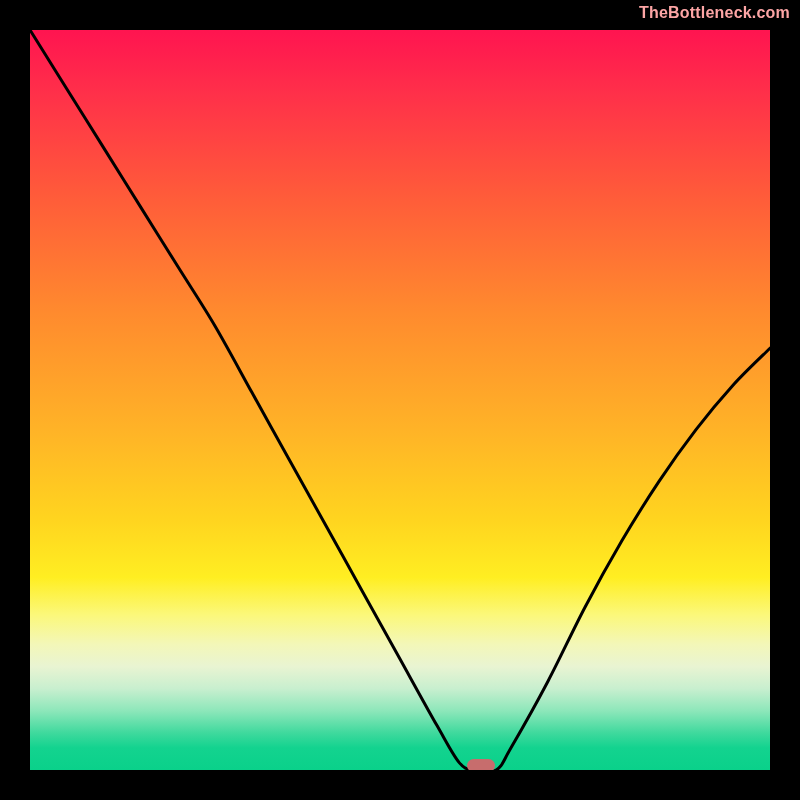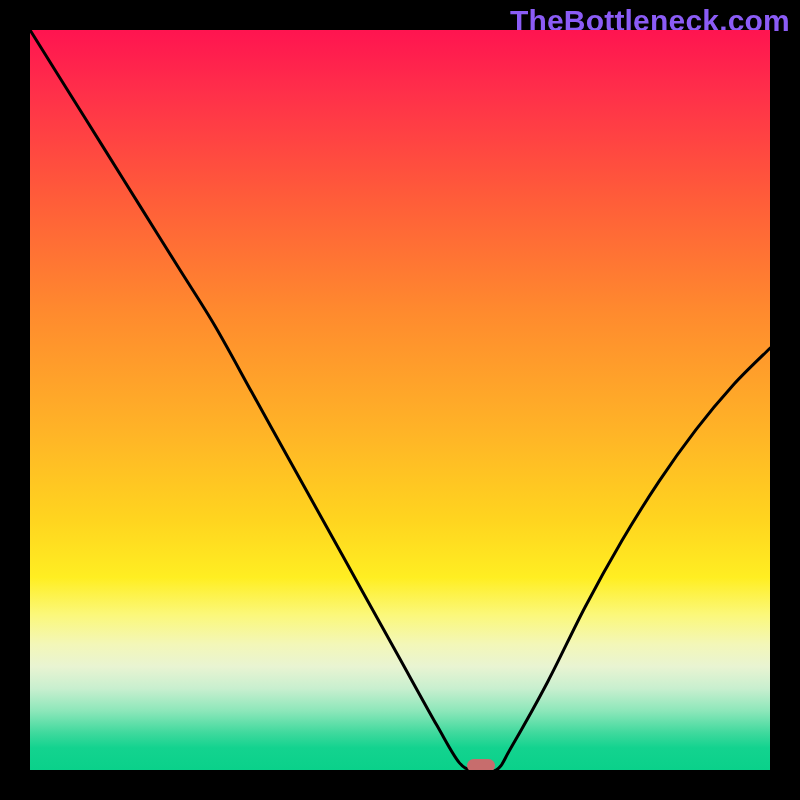--- a/index.html
+++ b/index.html
@@ -14,22 +14,22 @@
   .frame {
     position: relative;
     width: 800px;
     height: 800px;
     background: #000;
   }
   .watermark {
     position: absolute;
     top: 4px;
     right: 10px;
-    color: #8b5cf6;
-    font-size: 30px;
+    color: #fca5a5;
+    font-size: 16px;
     font-weight: 600;
     letter-spacing: 0.2px;
   }
   .plot-area {
     position: absolute;
     left: 30px;
     top: 30px;
     width: 740px;
     height: 740px;
     overflow: hidden;

